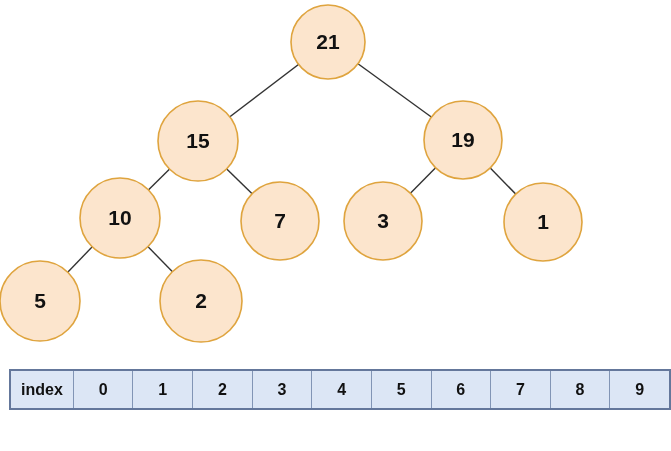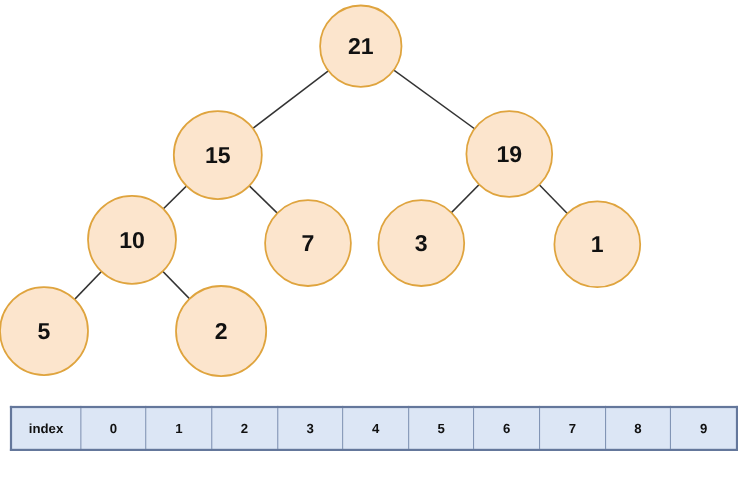--- a/index.html
+++ b/index.html
@@ -45,21 +45,21 @@
     border: 2px solid var(--table-outer-border, #64779b);
   }
   .heap-table td {
     border: 1px solid var(--table-border, #8295b5);
     background: var(--table-cell-fill, #dce6f5);
     width: 59px;
     height: 37px;
     text-align: center;
     vertical-align: middle;
     font-weight: bold;
-    font-size: 12px;
+    font-size: 16px;
     color: var(--text, #111111);
     padding: 0;
   }
   .heap-table td.hdr {
     width: 62px;
   }
 </style>
 </head>
 <body>
 

